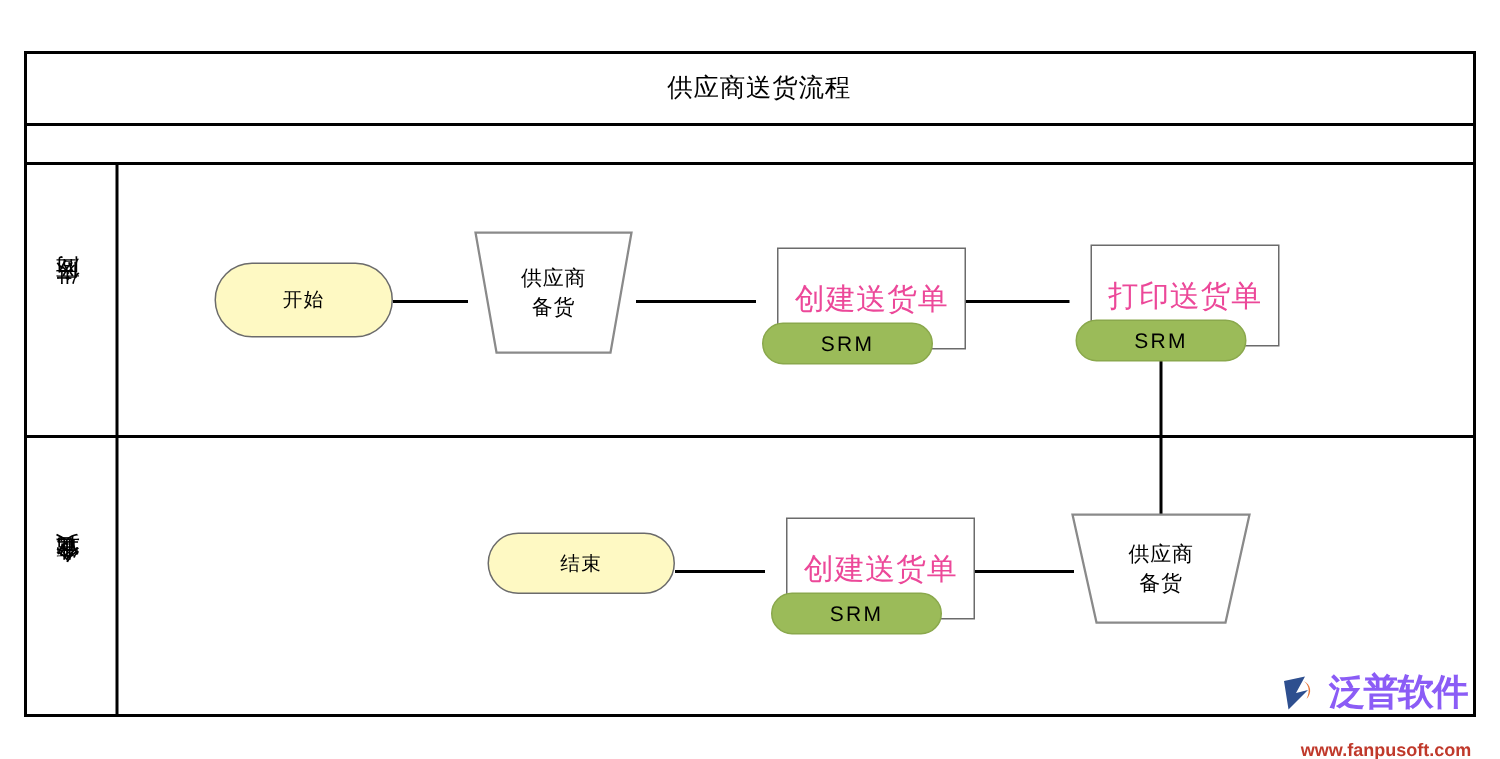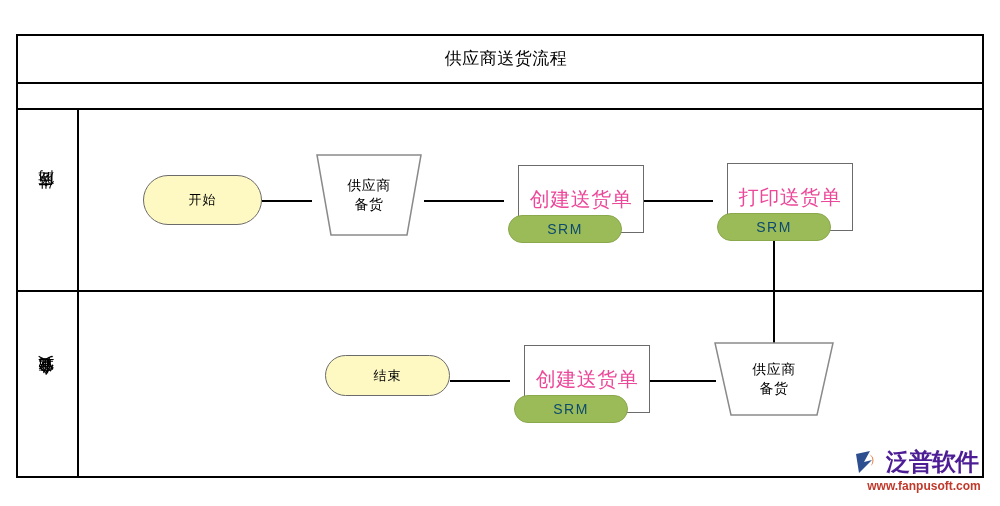--- a/index.html
+++ b/index.html
@@ -146,21 +146,21 @@
     width: calc(100% - 12px);
     height: 28px;
     border-radius: 14px;
     background: #9bbb59;
     border: 1px solid #8aa84c;
     box-sizing: border-box;
     display: flex;
     align-items: center;
     justify-content: center;
     font-size: 14px;
-    color: #0c4a6e;
+    color: #000000;
     letter-spacing: 1.5px;
   }
 
   
   .node-trap {
     position: absolute;
   }
   .node-trap svg {
     position: absolute;
     left: 0;
@@ -198,31 +198,31 @@
   }
   .logo-mark {
     width: 30px;
     height: 28px;
     flex: none;
     margin-right: 2px;
   }
   .logo-word {
     font-size: 24px;
     font-weight: bold;
-    color: #4c1d95;
+    color: #8b5cf6;
     letter-spacing: -1px;
     line-height: 28px;
   }
   .logo-url {
     font-size: 12px;
     font-weight: bold;
     color: #c0392b;
     text-align: center;
     letter-spacing: 0px;
-    margin-top: 1px;
+    margin-top: 15px;
   }
 </style>
 </head>
 <body>
 
 <div id="canvas">
 
   <div class="frame"></div>
 
   <div class="title-bar">

